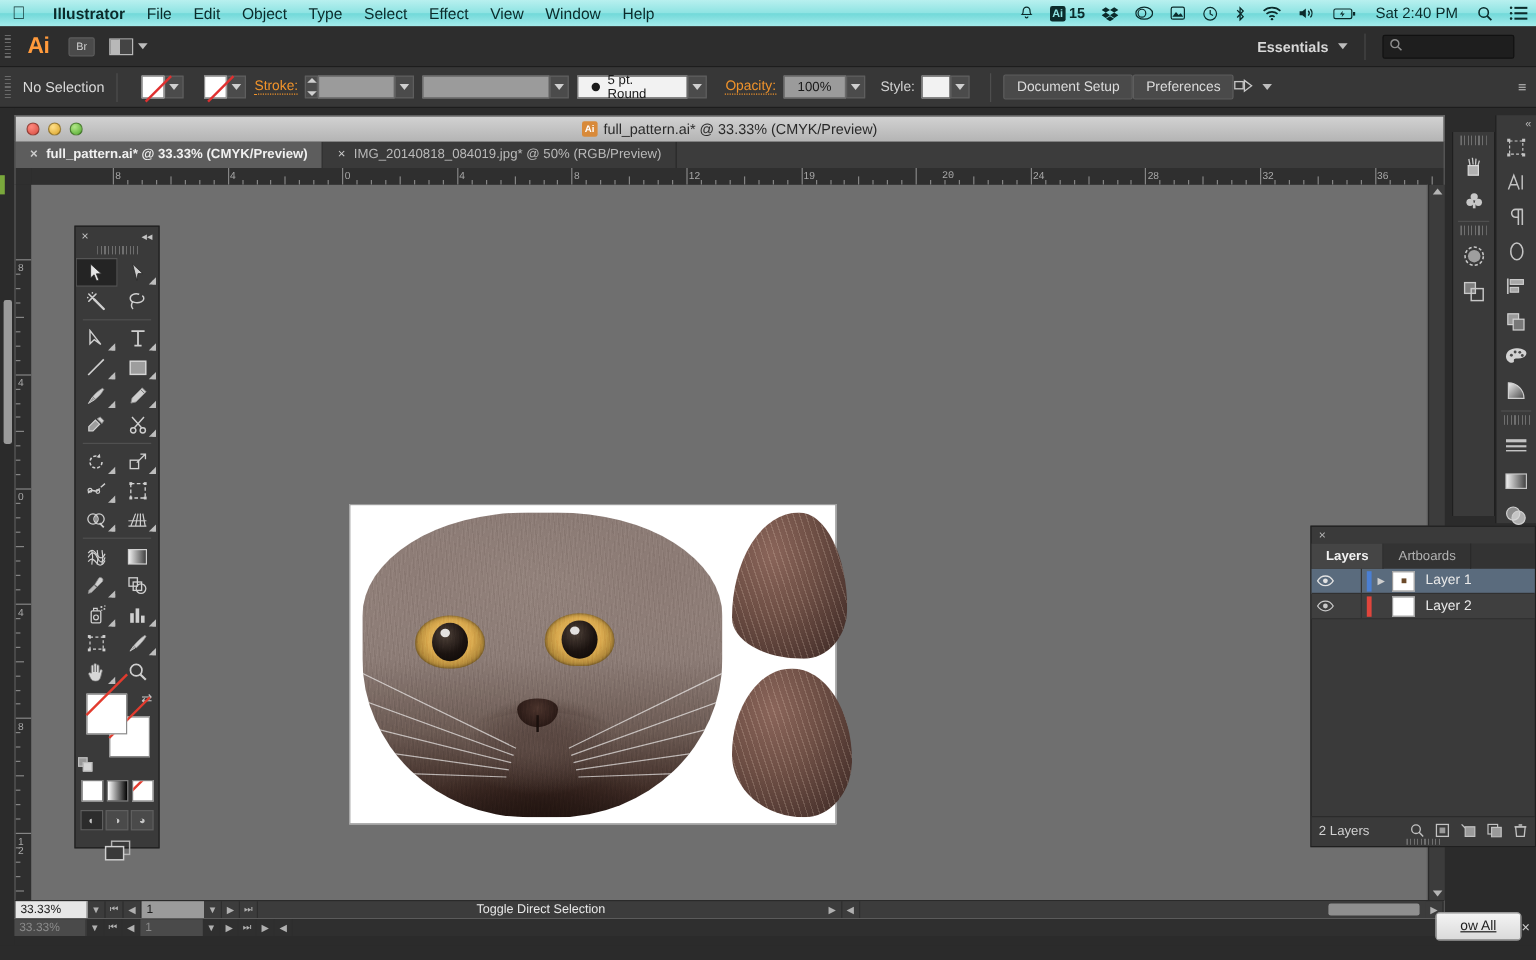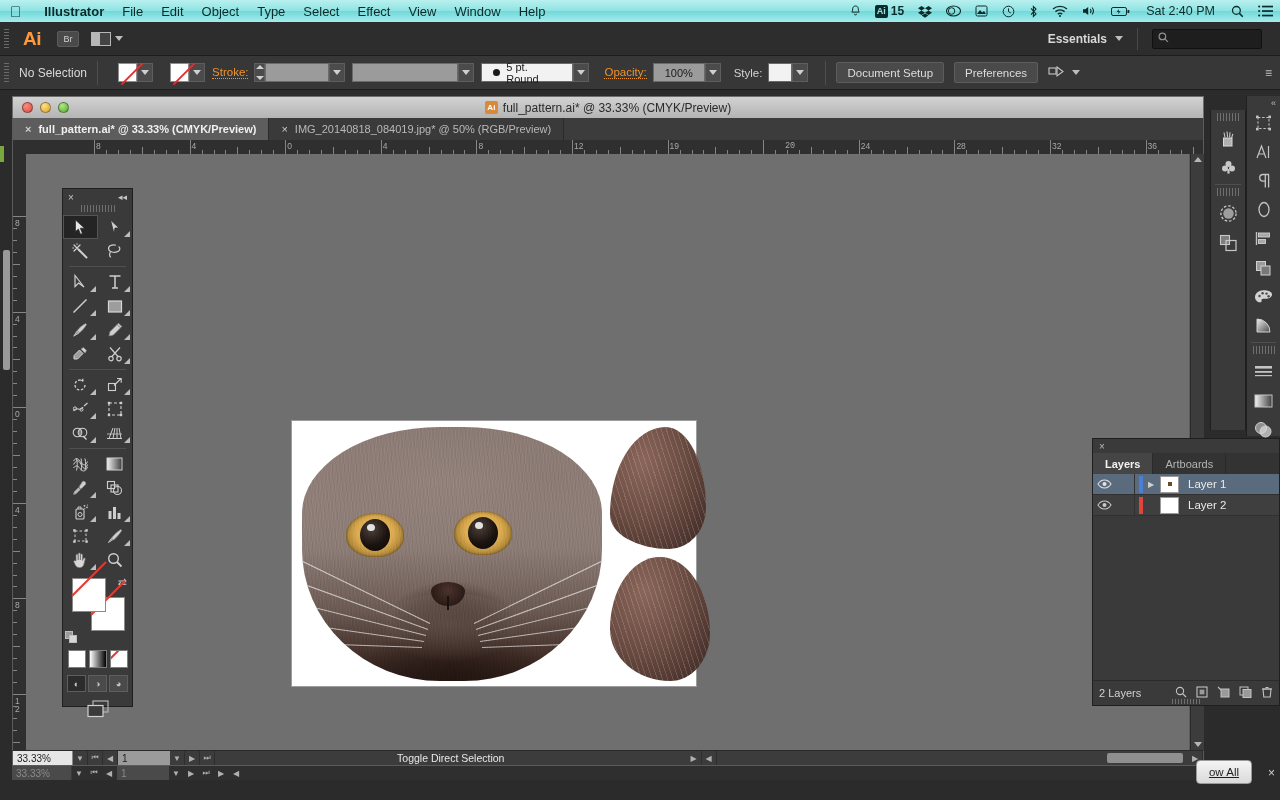--- a/index.html
+++ b/index.html
@@ -94,21 +94,20 @@
   .stepper .dn { border-top: 4px solid #d0d0d0; }
   .field {
     height: 19px; background: #9b9b9b; border: 1px solid #6a6a6a; color: #1a1a1a;
     font-size: 11px; display: flex; align-items: center; padding: 0 11px;
   }
   .field.white { background: #f2f2f2; }
   .ctrl-sep { width: 1px; height: 24px; background: #4e4e4e; margin: 0 10px; }
   .pbtn {
     height: 21px; background: #4a4a4a; border: 1px solid #5d5d5d; border-radius: 2px;
     color: #dcdcdc; font-size: 11.5px; display: flex; align-items: center; padding: 0 10px;
-    margin-right: 10px;
   }
 
   
   .docwin { position: absolute; left: 12px; top: 96px; width: 1192px; height: 670px; }
   .titlebar {
     height: 22px; background: linear-gradient(to bottom, #d2d2d2, #b4b4b4);
     border: 1px solid #6e6e6e; border-bottom: none;
     display: flex; align-items: center; position: relative;
   }
   .lights { display: flex; gap: 7px; padding-left: 9px; }
@@ -303,21 +302,21 @@
   .lay-thumb .dot { width: 4px; height: 4px; background: #6b4a2a; }
   .lay-name { margin-left: 9px; color: #eaeaea; }
   .lay-foot { position: absolute; left: 0; bottom: 0; width: 100%; height: 22px;
     background: #3a3a3a; border-top: 1px solid #2b2b2b; display: flex; align-items: center;
     font-size: 11px; color: #d2d2d2; padding: 12px 6px; }
   .lay-foot .ics { margin-left: auto; display: flex; gap: 9px; color: #c2c2c2; font-size: 11px; }
   .lay-grip { position: absolute; left: 50%; bottom: 1px; transform: translateX(-50%);
     width: 28px; height: 5px;
     background-image: repeating-linear-gradient(to right, #6f6f6f 0 1px, transparent 1px 3px); }
 
-  .showall { position: absolute; left: 1196px; top: 760px; width: 56px; height: 24px;
+  .showall { position: absolute; left: 1196px; top: 760px; width: 72px; height: 24px;
     background: linear-gradient(to bottom,#f4f4f4,#dadada); border: 1px solid #9a9a9a;
     border-radius: 4px; display: flex; align-items: center; justify-content: center;
     color: #1e1e1e; font-size: 11.5px; text-decoration: underline; }
   .showall-x { position: absolute; left: 1268px; top: 766px; color: #cfcfcf; font-size: 12px; }
 
   .leftedge { position: absolute; left: 0; top: 90px; width: 12px; height: 710px; background: #2b2b2b; }
   .leftedge .green { position: absolute; left: 0; top: 56px; width: 4px; height: 16px; background: #7aa83c; }
   .leftedge .bar { position: absolute; left: 3px; top: 160px; width: 7px; height: 120px;
     background: #9a9a9a; border-radius: 2px; }
   .bottomstrip { position: absolute; left: 0; bottom: 0; width: 1280px; height: 12px; background: #2b2b2b; }

